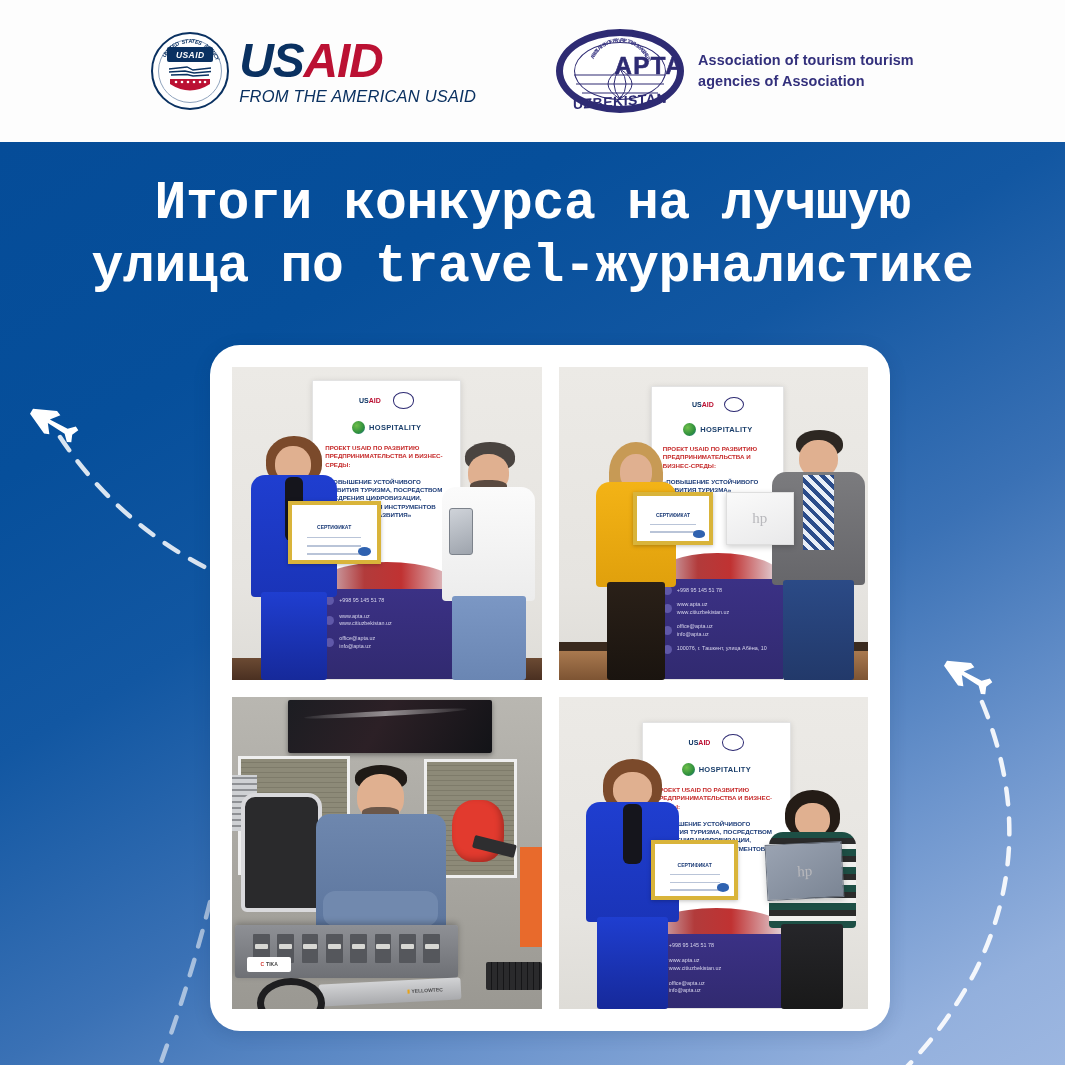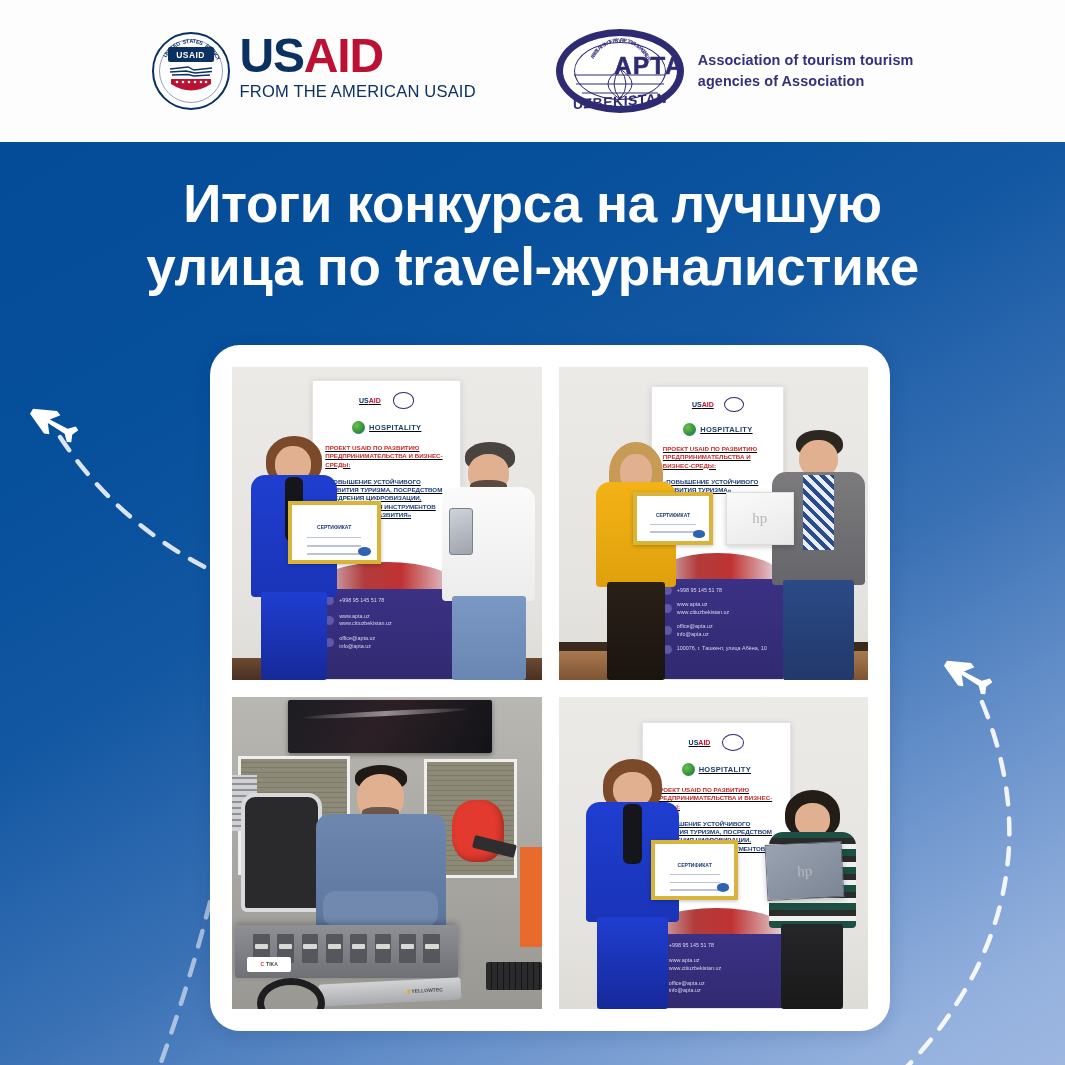--- a/index.html
+++ b/index.html
@@ -14,21 +14,21 @@
   
   .header-band{
     position:absolute; left:0; top:0; width:1065px; height:142px;
     background:#fdfdfd;
     display:flex; align-items:center; justify-content:center;
     gap:80px;
     z-index:6;
   }
 
   
-  .usaid-logo{ display:flex; align-items:flex-start; gap:10px; }
+  .usaid-logo{ display:flex; align-items:center; gap:10px;font-style:italic; }
   .usaid-seal{ width:78px; height:78px; position:relative; }
   .usaid-seal .ring{
     position:absolute; inset:0; border-radius:50%;
     border:2px solid #0a3161; background:#fff;
   }
   .usaid-seal .ring2{
     position:absolute; inset:7px; border-radius:50%;
     border:1px solid #8fa3bd;
   }
   .usaid-seal .badge{
@@ -115,21 +115,21 @@
   }
   .deco-svg{ position:absolute; left:0; top:0; width:1065px; height:923px; }
 
   
   .title{
     position:absolute; left:0; top:173px; width:1065px;
     text-align:center; color:#ffffff;
     font-size:53px; font-weight:bold; line-height:1.18;
     letter-spacing:-.3px;
     z-index:4;
-    font-family:Liberation Sans, sans-serif;
+    font-family:Liberation Mono, monospace;
   }
   .title .l2{ display:block; }
 
   
   .photo-card{
     position:absolute; left:210px; top:345px;
     width:680px; height:686px;
     background:#ffffff; border-radius:30px;
     padding:22px; z-index:5;
     box-shadow:0 4px 18px rgba(3,38,80,.14);
@@ -142,21 +142,20 @@
   .cell{
     position:relative; overflow:hidden; background:#cfd4d8;
   }
 
   
   .wall{ position:absolute; inset:0; background:linear-gradient(180deg,#eceae6 0%,#e6e4e0 70%,#dedcd7 100%); }
   .floor{ position:absolute; left:0; right:0; bottom:0; height:10%; background:linear-gradient(180deg,#6b4a33,#4a3021); }
   .rollup{
     position:absolute; background:#fff; border:1px solid #e3e3e3;
     box-shadow:0 1px 6px rgba(0,0,0,.12);
-    text-decoration:underline;
   }
   .rollup .ru-logos{ display:flex; align-items:center; justify-content:center; gap:8%; padding-top:8%; }
   .ru-usaid{ font-size:7px; font-weight:bold; color:#0a3161; }
   .ru-usaid i{ color:#bb1133; font-style:normal; }
   .ru-apta{ width:15%; height:0; padding-bottom:10%; border-radius:50%; border:1.6px solid #2e2b73; }
   .ru-hosp{ display:flex; align-items:center; justify-content:center; gap:4px; margin-top:8%; }
   .ru-hosp .globe{ width:13px; height:13px; border-radius:50%;
     background:radial-gradient(circle at 35% 35%,#6fbf4a,#2f8f3d 60%,#1f6fa8 100%); }
   .ru-hosp .hw{ font-size:7.5px; font-weight:bold; color:#1b3f6b; letter-spacing:.3px; }
   .ru-red{ color:#c62b2b; font-size:6.2px; font-weight:bold; line-height:1.35; padding:0 8%; margin-top:7%; }

